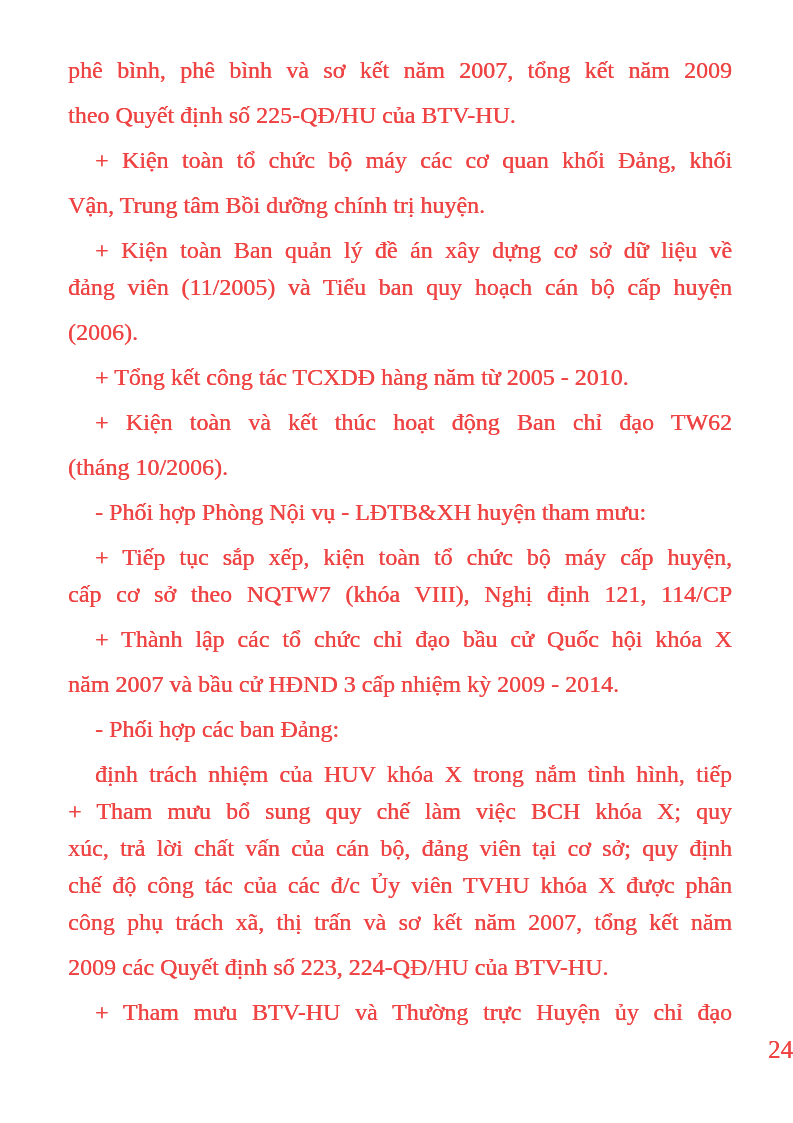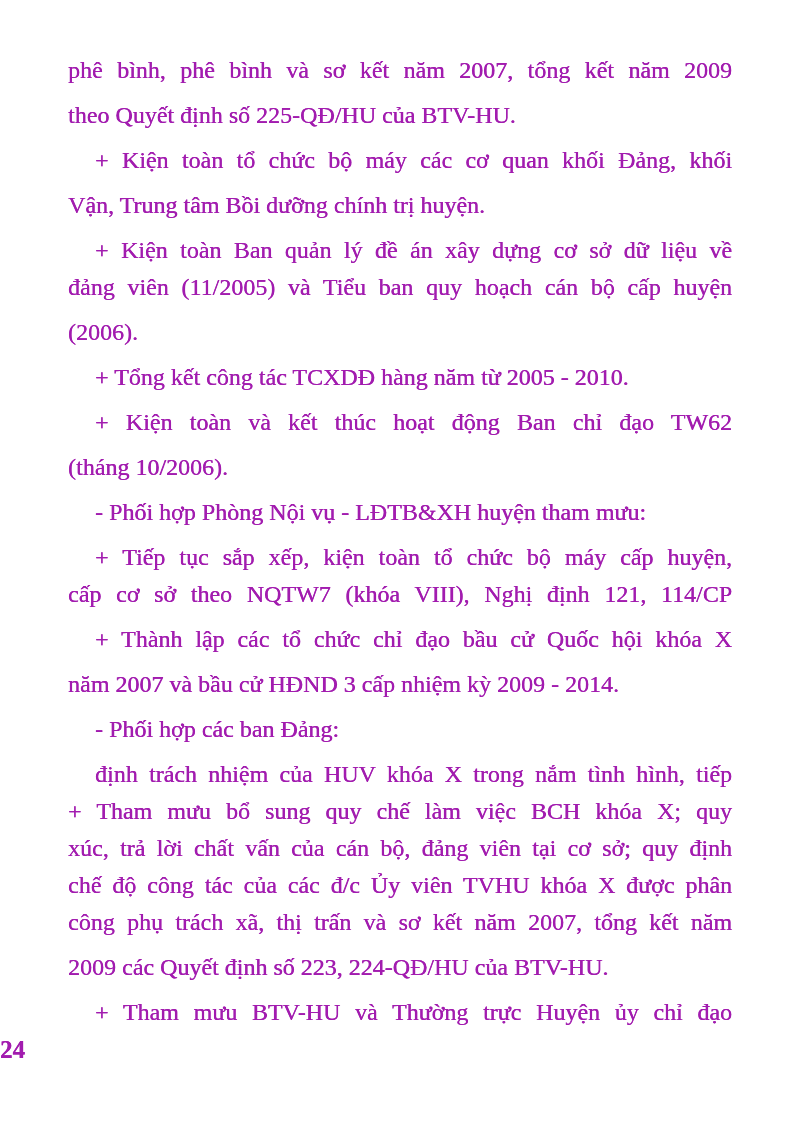--- a/index.html
+++ b/index.html
@@ -3,21 +3,21 @@
 <meta charset="utf-8">
 <style>
   html, body { margin: 0; padding: 0; background: #ffffff; }
   .page {
     position: relative;
     width: 793px;
     height: 1123px;
     background: #ffffff;
     overflow: hidden;
     font-family: "Liberation Serif", "DejaVu Serif", serif;
-    color: #a21caf;
+    color: #ef4444;
   }
   .text-block {
     position: absolute;
     left: 68px;
     top: 52px;
     width: 664px;
   }
   .para {
     margin: 0 0 8px 0;
     padding: 0;
@@ -37,25 +37,24 @@
     margin-top: 8px;
   }
   .para.indent .line:first-child {
     text-indent: 27px;
   }
   .page-number {
     position: absolute;
     top: 1031px;
     left: 0;
     width: 100%;
-    text-align: left;
+    text-align: right;
     font-size: 25px;
     line-height: 37px;
     text-shadow: 0.35px 0 0 currentColor;
-    font-weight: bold;
   }
 </style>
 </head>
 <body>
 
 <div class="page">
   <div class="text-block">
 
     <p class="para">
       <span class="line">phê bình, phê bình và sơ kết năm 2007, tổng kết năm 2009</span>

